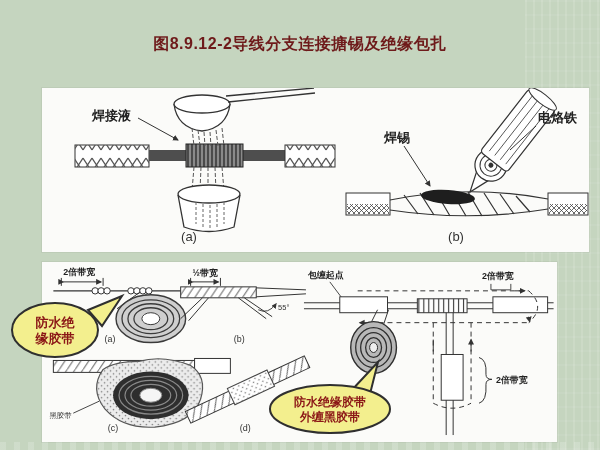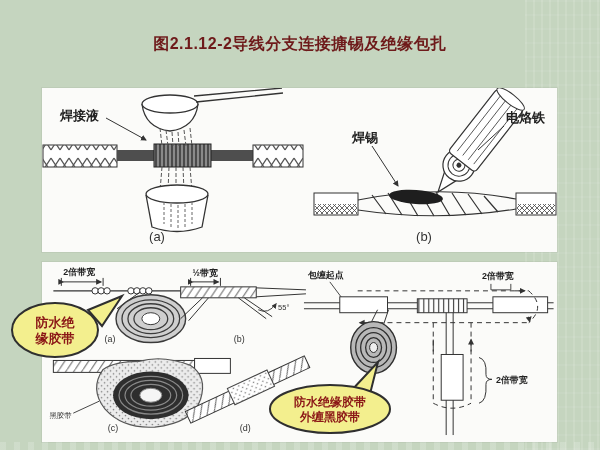--- a/index.html
+++ b/index.html
@@ -18,36 +18,36 @@
   .bg-texture-bottom{
     position:absolute;left:0;bottom:0;width:600px;height:8px;
     background:repeating-linear-gradient(90deg, rgba(255,255,255,.18) 0 6px, transparent 6px 14px);
     pointer-events:none;
   }
   .slide-title{
     position:absolute;left:0;top:34px;width:600px;text-align:center;
     font-size:16px;font-weight:bold;color:#6e1a1a;letter-spacing:.5px;
   }
   .panel{position:absolute;background:#fbfbf9;box-shadow:0 0 0 1px rgba(0,0,0,.04);}
-  .panel-top{left:42px;top:88px;width:515px;height:164px;}
+  .panel-top{left:42px;top:88px;width:515px;height:164px;padding-left:32px;}
   .panel-bottom{left:42px;top:262px;width:515px;height:180px;}
   .panel svg{display:block;width:100%;height:100%;}
   .overlay{position:absolute;left:0;top:0;width:600px;height:450px;pointer-events:none;}
   svg text{font-family:"Liberation Sans","DejaVu Sans",sans-serif;}
   .lbl{font-weight:bold;fill:#222;}
   .cap{fill:#333;}
   .callout-text{font-weight:bold;fill:#8b1616;}
 </style>
 </head>
 <body>
 
 <div class="bg-texture"></div>
 <div class="bg-texture-bottom"></div>
 
-<div class="slide-title">图2.1.12-2导线分支连接搪锡及绝缘包扎</div>
+<div class="slide-title">图8.9.12-2导线分支连接搪锡及绝缘包扎</div>
 
 <div class="panel panel-top">
 <svg viewBox="0 0 515 164">
   <defs>
     <marker id="arT" markerWidth="7" markerHeight="7" refX="5" refY="3" orient="auto">
       <path d="M0,0L6,3L0,6Z" fill="#333"></path>
     </marker>
     <pattern id="braid" width="9" height="22" patternUnits="userSpaceOnUse">
       <path d="M0,4 L9,18 M9,4 L0,18" stroke="#555" stroke-width="1.3" fill="none"></path>
     </pattern>

